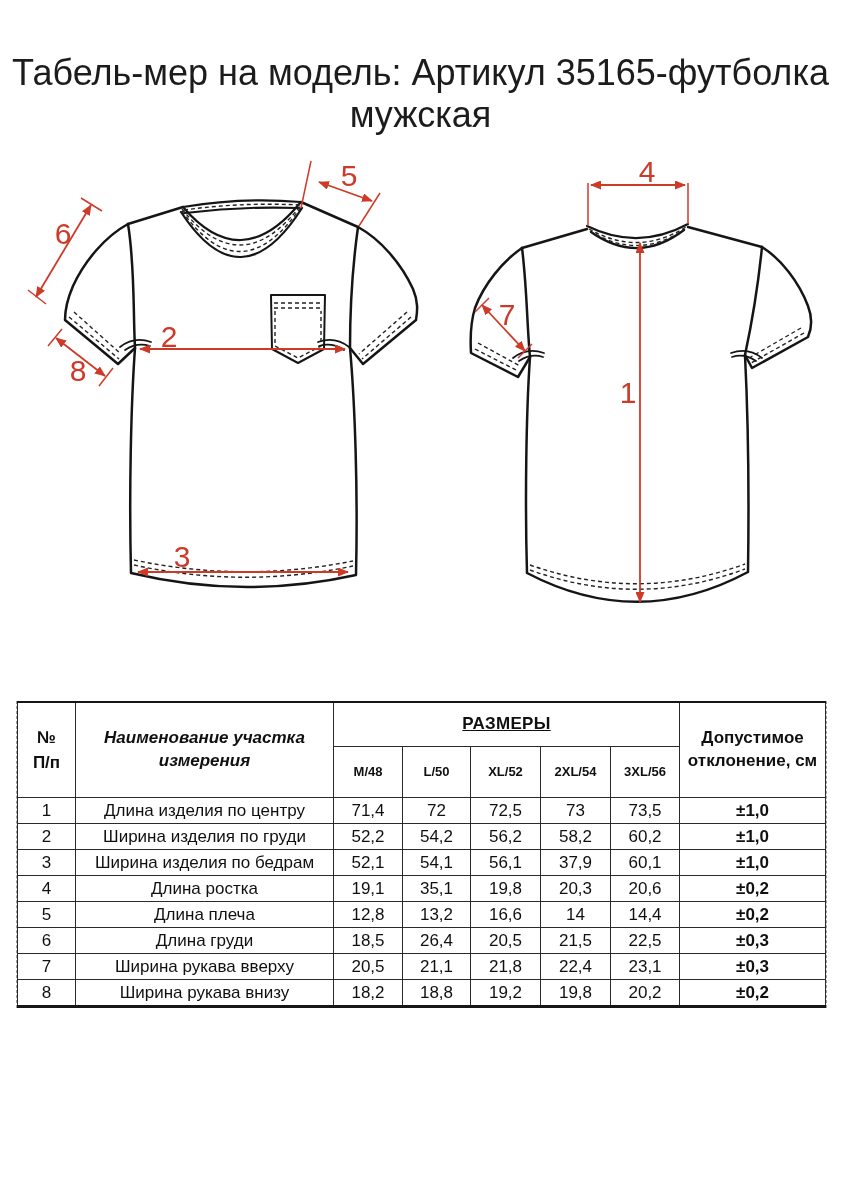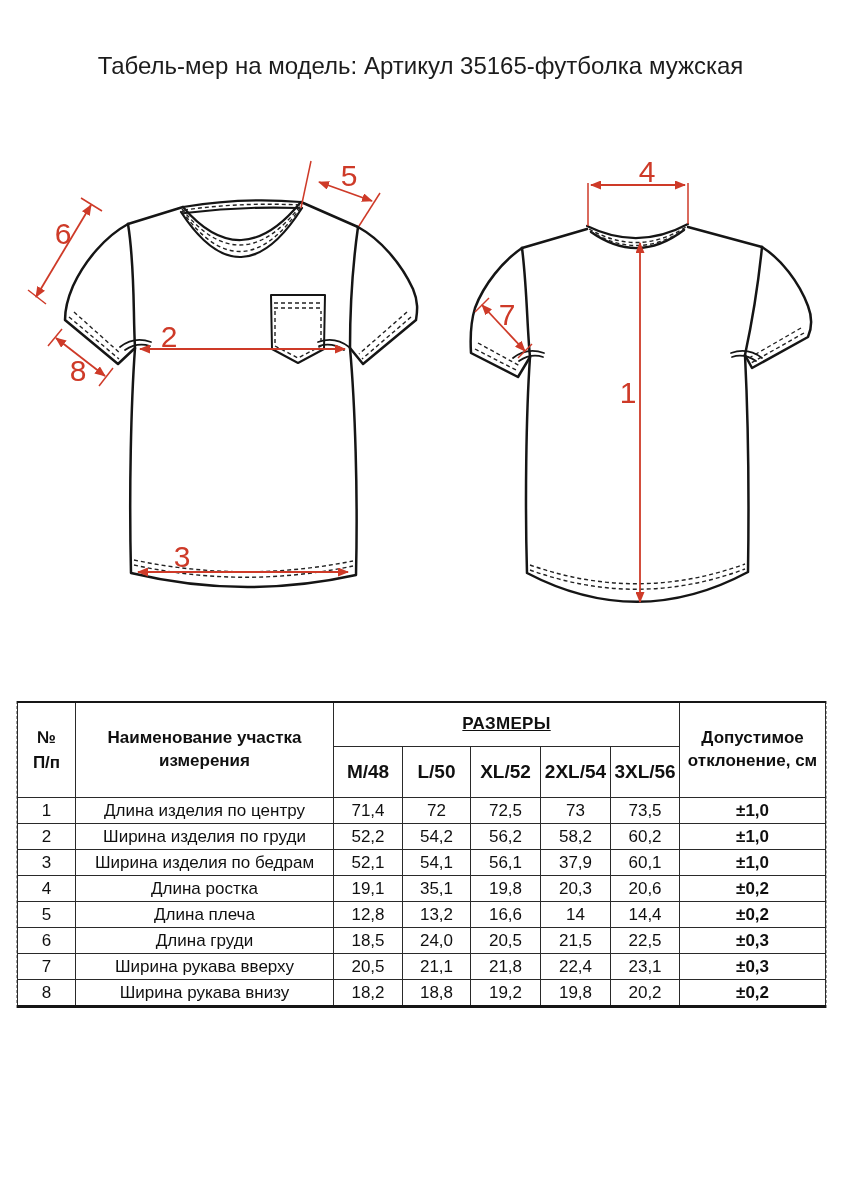--- a/index.html
+++ b/index.html
@@ -2,44 +2,44 @@
 <html><head>
 <meta charset="utf-8">
 <style>
   html,body { margin:0; padding:0; background:#ffffff; }
   .page {
     position:relative; width:841px; height:1200px; background:#ffffff;
     font-family:"Liberation Sans", sans-serif; color:#141414; overflow:hidden;
   }
   .title {
     position:absolute; top:52px; left:0; right:0; margin:0;
-    text-align:center; font-size:24px; font-weight:400; color:#1c1c1c;
+    text-align:center; font-size:36px; font-weight:400; color:#1c1c1c;
     font-family:"Liberation Sans", sans-serif;
   }
   svg { position:absolute; overflow:visible; }
   svg text { font-family:"Liberation Sans", sans-serif; }
 
   .tbl-wrap {
     position:absolute; left:16px; top:701px; width:809px;
     border-left:1px dashed #9b9b9b; border-right:1px dashed #9b9b9b;
   }
   table.size-table {
     border-collapse:collapse; width:100%; table-layout:fixed;
     border-top:2px solid #161616; border-bottom:3px solid #161616;
     color:#101010;
   }
   .size-table th, .size-table td {
     border:1px solid #2a2a2a; text-align:center; vertical-align:middle; padding:0;
   }
   .size-table th { font-weight:bold; font-size:17px; line-height:1.35; }
   .h-no { border-left:none; }
   .h-no div { line-height:1.5; font-size:17px; }
-  .h-name { padding:0 16px; }
+  .h-name { padding:0 16px;font-style:italic; }
   .h-sizes { height:43px; font-size:18px; letter-spacing:0.3px;text-decoration:underline; }
-  .row-sizes th { height:50px; font-size:19px; }
+  .row-sizes th { height:50px; font-size:13px; }
   .h-tol { border-right:none; padding:0 6px; line-height:1.6; }
   .size-table td { font-size:17px; height:25px; }
   .c-no { border-left:none; }
   .c-name { text-align:left; padding-left:7px; }
   .c-tol { border-right:none; font-weight:bold; font-size:18.5px; }
 </style>
 </head>
 <body>
 
 <div class="page">
@@ -248,21 +248,21 @@
           <td>13,2</td>
           <td>16,6</td>
           <td>14</td>
           <td>14,4</td>
           <td class="c-tol">±0,2</td>
         </tr>
         <tr>
           <td class="c-no">6</td>
           <td class="c-name">Длина груди</td>
           <td>18,5</td>
-          <td>24,0</td>
+          <td>26,4</td>
           <td>20,5</td>
           <td>21,5</td>
           <td>22,5</td>
           <td class="c-tol">±0,3</td>
         </tr>
         <tr>
           <td class="c-no">7</td>
           <td class="c-name">Ширина рукава вверху</td>
           <td>20,5</td>
           <td>21,1</td>

